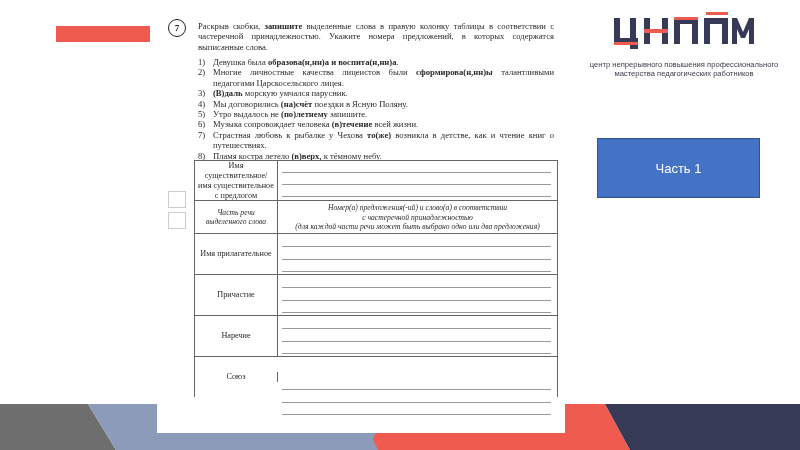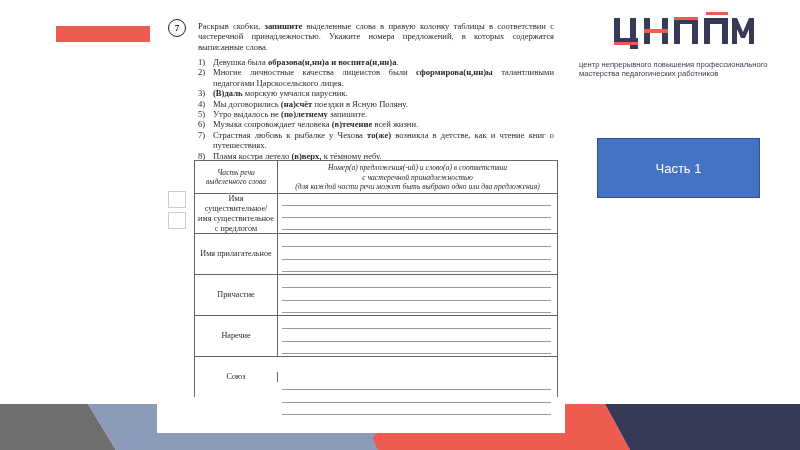--- a/index.html
+++ b/index.html
@@ -45,21 +45,21 @@
   }
   .c2 { flex: 1; position: relative; }
   .hdr .c1, .hdr .c2 { font-style: italic; font-size: 7.6px; line-height: 9.5px; }
   .hdr .c2 { text-align: center; padding: 2px 2px; color: #2a2a2a; }
   .line { position: absolute; left: 4px; right: 6px; height: 1px; background: #999; }
 
   .cb { position: absolute; width: 16px; height: 15px; border: 1px solid #ccc; background: #fff; }
 
   .logo { position: absolute; left: 614px; top: 12px; }
   .logo-sub {
-    position: absolute; left: 579px; top: 60px; width: 210px; 
+    position: absolute; left: 579px; top: 60px; width: 210px; text-align: center;
     font-family: "Liberation Sans", sans-serif; font-size: 7.6px; line-height: 9px; color: #3a3a4a;
   }
   .part-btn {
     position: absolute; left: 597px; top: 138px; width: 163px; height: 60px;
     background: #4472c4; border: 1px solid #2f528f; box-sizing: border-box;
     color: #fff; font-family: "Liberation Sans", sans-serif; font-size: 13px;
     display: flex; align-items: center; justify-content: center;
   }
 </style>
 </head>
@@ -118,35 +118,35 @@
   <div class="sent">
       <span class="n">8)</span>
       <span class="t"><span>Пламя костра летело </span><b>(в)верх,</b><span> к тёмному небу.</span></span>
     </div>
 </div>
 
 <div class="cb" style="left:168px; top:191px;"></div>
 <div class="cb" style="left:168px; top:212px;"></div>
 
 <div class="tbl">
+  <div class="trow" style="height:39px;">
+    <div class="c1">Имя существительное/ имя существительное с предлогом</div>
+    <div class="c2">
+        <div class="line" style="top:11px"></div>
+        <div class="line" style="top:23px"></div>
+        <div class="line" style="top:35px"></div>
+      </div>
+  </div>
   <div class="trow hdr" style="height:32px;">
     <div class="c1">Часть речи выделенного слова</div>
     <div class="c2">
       <div>Номер(а) предложения(-ий) и слово(а) в соответствии</div>
       <div>с частеречной принадлежностью</div>
       <div>(для каждой части речи может быть выбрано одно или два предложения)</div>
     </div>
-  </div>
-  <div class="trow" style="height:39px;">
-    <div class="c1">Имя существительное/ имя существительное с предлогом</div>
-    <div class="c2">
-        <div class="line" style="top:11px"></div>
-        <div class="line" style="top:23px"></div>
-        <div class="line" style="top:35px"></div>
-      </div>
   </div>
   <div class="trow" style="height:40px;">
     <div class="c1">Имя прилагательное</div>
     <div class="c2">
         <div class="line" style="top:12px"></div>
         <div class="line" style="top:25px"></div>
         <div class="line" style="top:37px"></div>
       </div>
   </div>
   <div class="trow" style="height:40px;">

